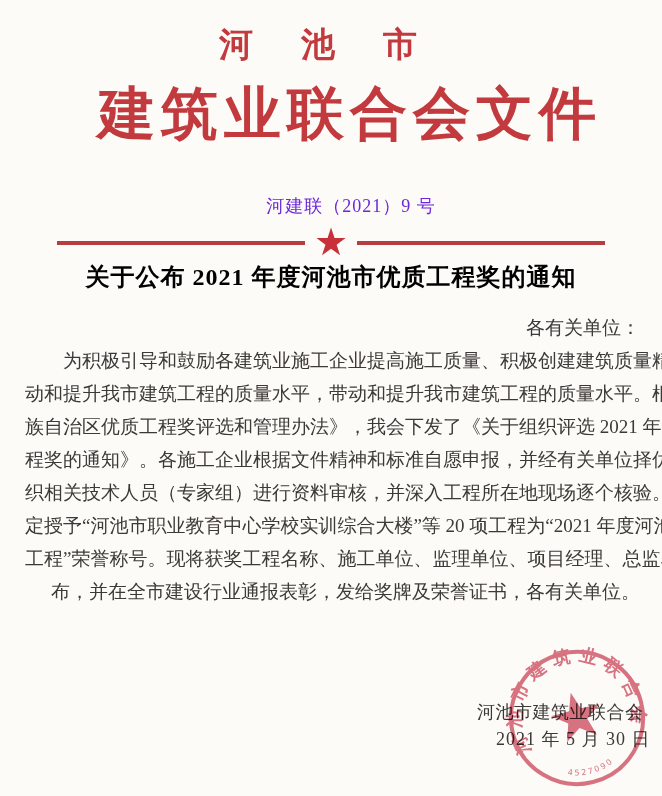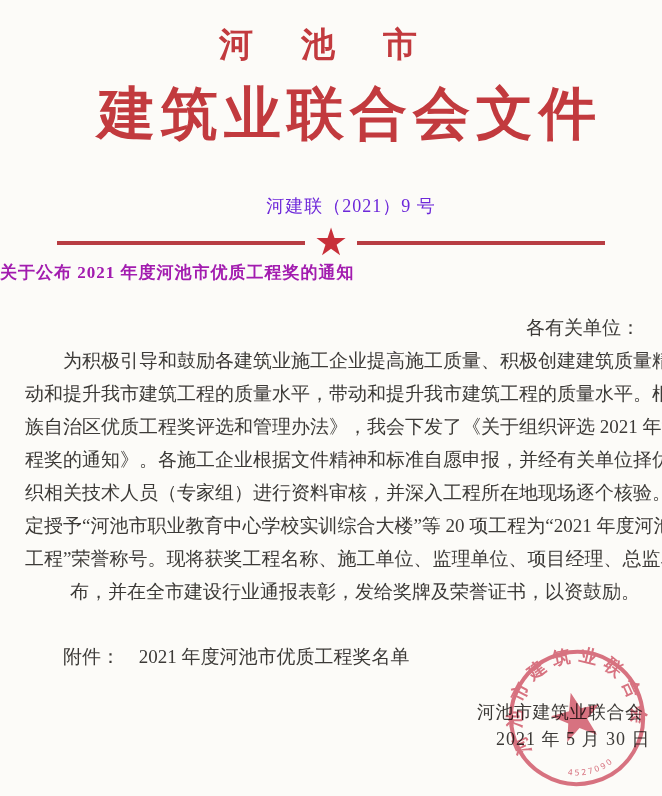--- a/index.html
+++ b/index.html
@@ -45,21 +45,21 @@
     display:flex;align-items:center;
   }
   .divider .rule{flex:1;height:4px;background:var(--line-red);}
   .divider .star{
     font-family:"DejaVu Sans",sans-serif;
     font-size:38px;line-height:30px;color:var(--star-red);
     margin:0 9px;transform:translateY(-1px);
   }
   .doc-title{
     position:absolute;top:261px;left:0;width:100%;
-    text-align:left;font-size:17px;font-weight:bold;color:#a21caf;
+    text-align:center;font-size:24px;font-weight:bold;color:#000000;
     letter-spacing:1px;
   }
   .body-text{
     position:absolute;top:311px;left:25px;right:22px;
     font-size:19px;line-height:33px;color:#3c3a37;
     text-align:right;
   }
   .para [data-name="paragraph-line"]{white-space:nowrap;}
   .para [data-name="paragraph-line"]:first-child{text-indent:2em;}
   .attachment{
@@ -105,28 +105,24 @@
   <div class="body-text" data-name="document-body">
     <div data-name="salutation">各有关单位：</div>
     <div class="para" data-name="main-paragraph">
         <div data-name="paragraph-line">为积极引导和鼓励各建筑业施工企业提高施工质量、积极创建建筑质量精品工程，带</div>
         <div data-name="paragraph-line">动和提升我市建筑工程的质量水平，带动和提升我市建筑工程的质量水平。根据《广西壮</div>
         <div data-name="paragraph-line">族自治区优质工程奖评选和管理办法》，我会下发了《关于组织评选 2021 年河池市优质工</div>
         <div data-name="paragraph-line">程奖的通知》。各施工企业根据文件精神和标准自愿申报，并经有关单位择优推荐。我会组</div>
         <div data-name="paragraph-line">织相关技术人员（专家组）进行资料审核，并深入工程所在地现场逐个核验。经评审，决</div>
         <div data-name="paragraph-line">定授予“河池市职业教育中心学校实训综合大楼”等 20 项工程为“2021 年度河池市优质</div>
         <div data-name="paragraph-line">工程”荣誉称号。现将获奖工程名称、施工单位、监理单位、项目经理、总监名单予以公</div>
-        <div data-name="paragraph-line">布，并在全市建设行业通报表彰，发给奖牌及荣誉证书，以资鼓励。</div>
+        <div data-name="paragraph-line">布，并在全市建设行业通报表彰，发给奖牌及荣誉证书，各有关单位。</div>
       </div>
   </div>
 
-  <div class="attachment" data-name="attachment-line">
-    <span class="att-label" data-name="attachment-label">附件：</span>
-    <span class="att-text" data-name="attachment-title">2021 年度河池市优质工程奖名单</span>
-  </div>
 
   <div class="sig-org" data-name="signature-organization">河池市建筑业联合会</div>
   <div class="sig-date" data-name="signature-date">2021 年 5 月 30 日</div>
 
   <svg class="seal" data-name="official-seal" viewBox="-83 -83 166 166" xmlns="http://www.w3.org/2000/svg">
     <g transform="rotate(-14)">
       <circle data-name="seal-ring" r="66" fill="none" stroke-width="4" stroke="#d45c6e"></circle>
       <polygon data-name="seal-star-icon" points="0,-26 6.1,-8.4 24.7,-8 9.8,3.2 15.3,21 0,10.4 -15.3,21 -9.8,3.2 -24.7,-8 -6.1,-8.4" fill="#d45c6e"></polygon>
       <path id="sealArc" d="M -44 34 A 56 56 0 1 1 44 34" fill="none"></path>
       <text data-name="seal-arc-text" font-size="18" letter-spacing="7" font-family="Liberation Serif, DejaVu Serif, serif" font-weight="bold" fill="#d45c6e">

